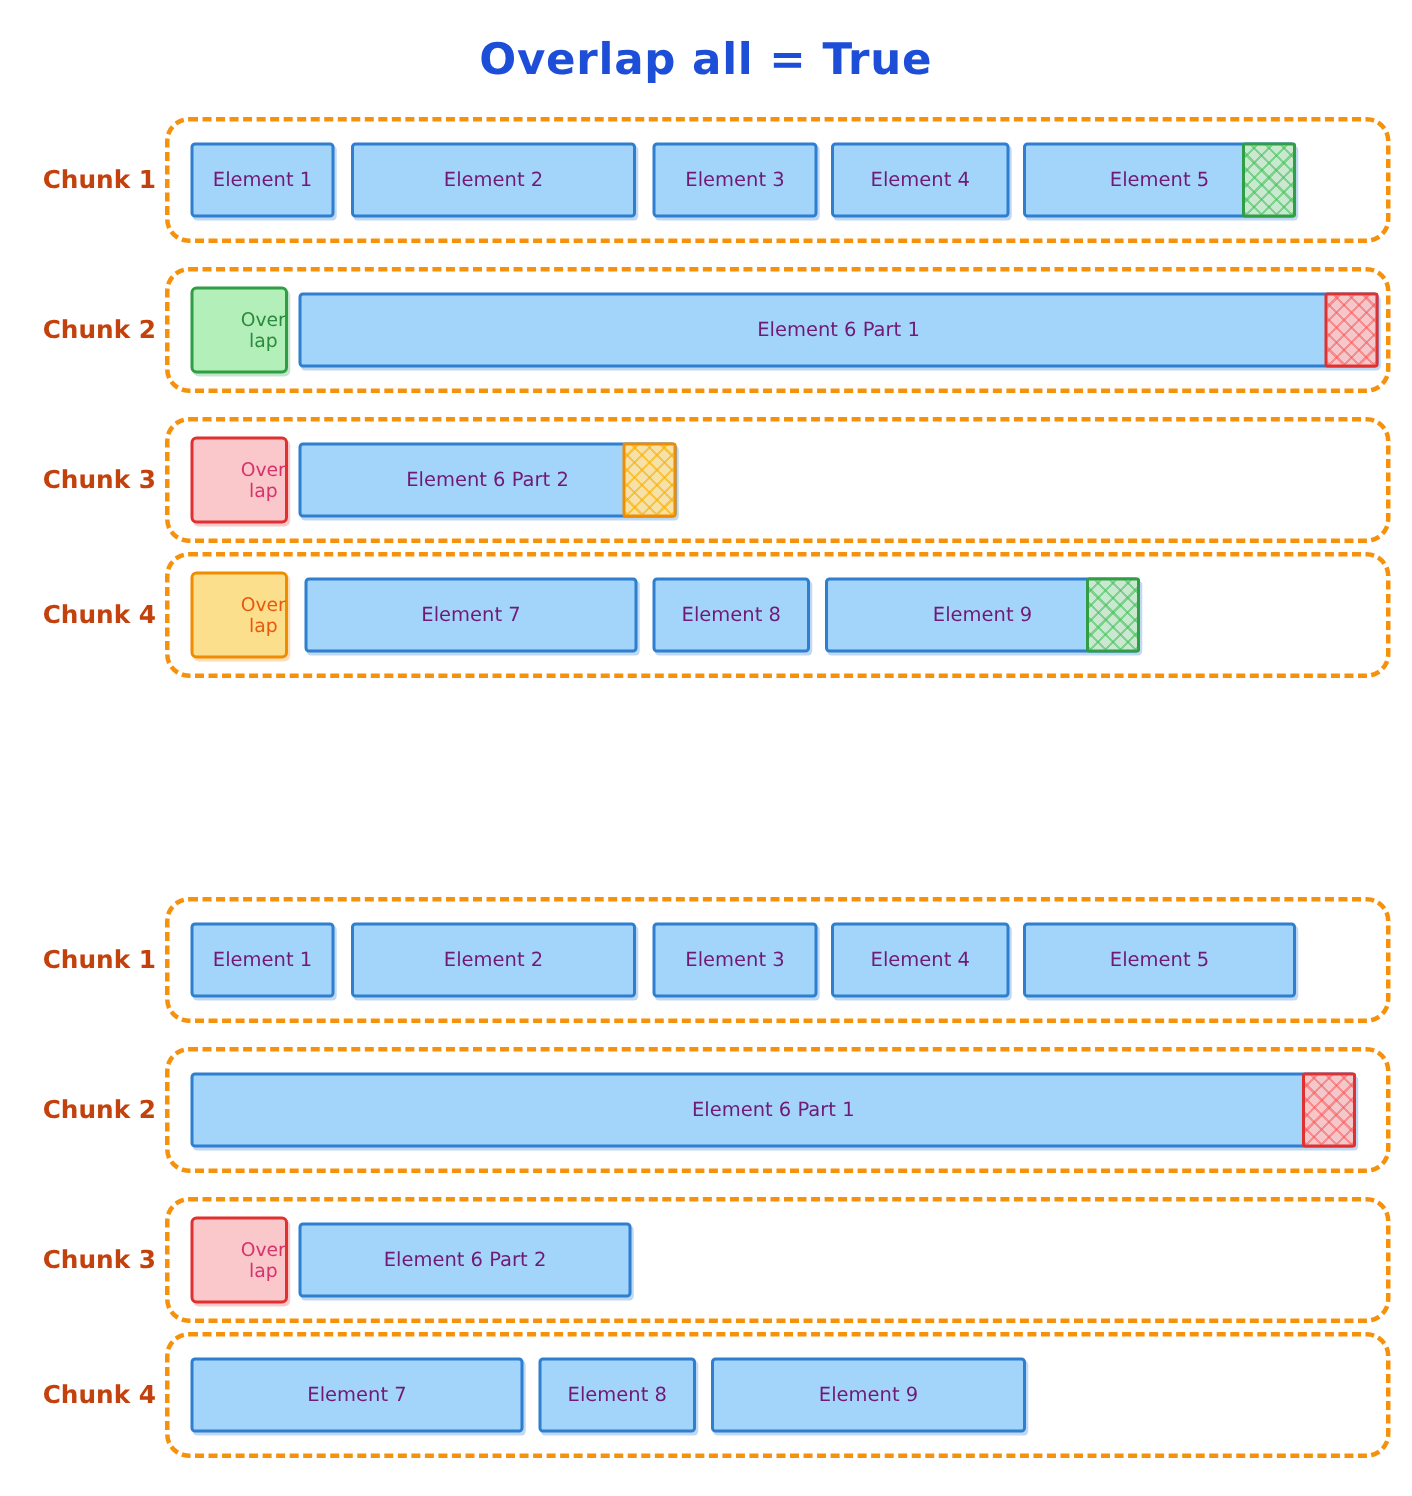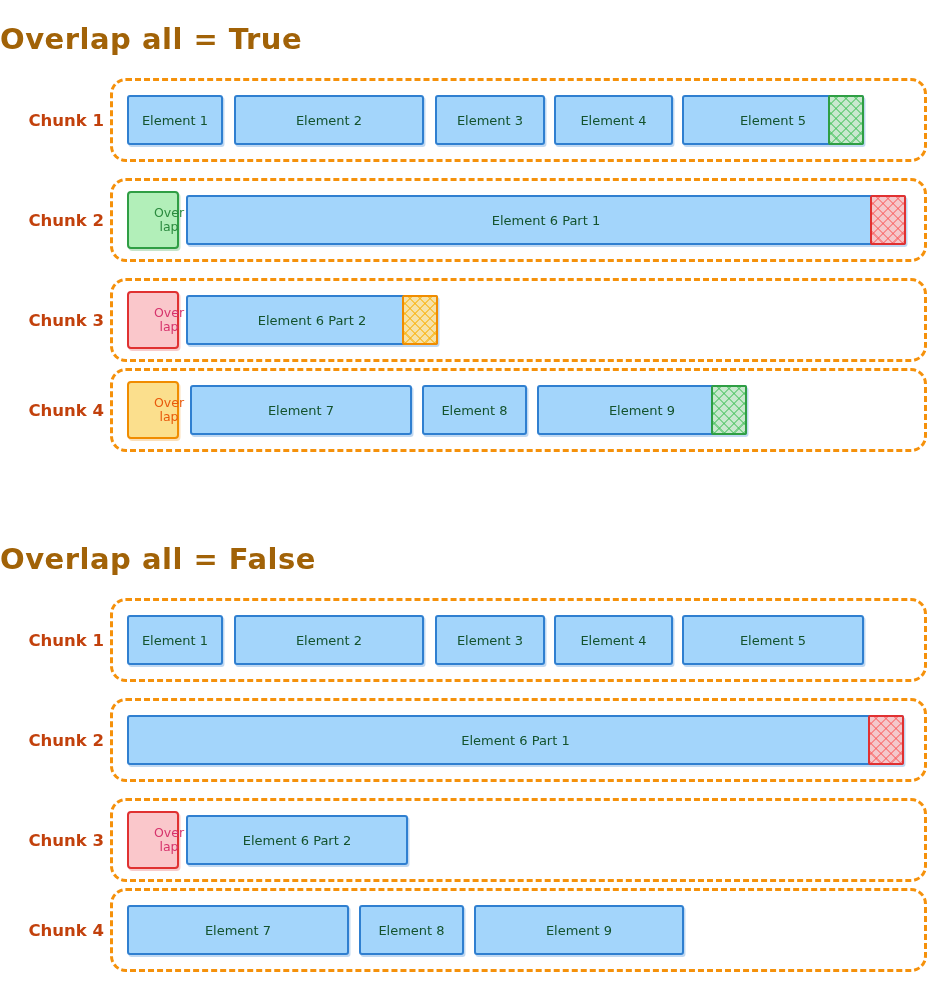--- a/index.html
+++ b/index.html
@@ -24,26 +24,26 @@
 
   
   .section { position: absolute; left: 0; width: 941px; }
   #section-true  { top: 0px;   height: 480px; }
   #section-false { top: 520px; height: 477px; }
 
   .section-title {
     position: absolute;
     left: 0;
     width: 941px;
-    text-align: left;
+    text-align: center;
     font-family: "DejaVu Sans", sans-serif;
     font-size: 29px;
     font-weight: 600;
     letter-spacing: 0.5px;
-    color: #a16207;
+    color: #1d4ed8;
     top: 22px;
   }
 
   
   .chunk-row {
     position: absolute;
     left: 0;
     width: 941px;
     height: 84px;
   }
@@ -88,21 +88,21 @@
   .el {
     position: relative;
     height: 50px;
     background: #a3d5fb;
     border: 2px solid #2f7fd0;
     border-radius: 3px;
     box-sizing: border-box;
     display: flex;
     align-items: center;
     justify-content: center;
-    color: #14532d;
+    color: #701a75;
     font-size: 13px;
     font-family: "DejaVu Sans", sans-serif;
     font-weight: 500;
     box-shadow: 1.5px 2px 0 rgba(47,127,208,0.30);
     flex: none;
     overflow: visible;
   }
   .el .el-text {
     position: relative;
     z-index: 3;
@@ -139,21 +139,21 @@
     border: 2px solid #f08c00;
     background:
       repeating-linear-gradient(45deg,  rgba(250,176,5,0.60) 0 1.5px, rgba(0,0,0,0) 1.5px 7px),
       repeating-linear-gradient(-45deg, rgba(250,176,5,0.60) 0 1.5px, rgba(0,0,0,0) 1.5px 7px),
       #f6e2a8;
   }
 
   
   .overlap {
     position: relative;
-    width: 52px;
+    width: 65px;
     height: 58px;
     border-radius: 4px;
     box-sizing: border-box;
     display: flex;
     flex-direction: column;
     align-items: center;
     justify-content: center;
     font-size: 12.5px;
     line-height: 1.15;
     font-family: "DejaVu Sans", sans-serif;
@@ -254,21 +254,20 @@
             <div class="spacer" style="width: 10px;"></div>
             <div class="el" style="width: 210px;">
               <span class="el-text">Element 9</span>
               <div class="hatch hatch-green"></div>
             </div>
           </div>
         </div>
       </div>
     </div>
   <div class="section" id="section-false">
-    <div class="section-title">Overlap all = False</div>
   <div class="chunk-row" style="top: 78px;">
         <div class="chunk-label">Chunk 1</div>
         <div class="chunk-box">
           <div class="chunk-inner">
             <div class="el" style="width: 96px;">
               <span class="el-text">Element 1</span>
             </div>
             <div class="spacer" style="width: 11px;"></div>
             <div class="el" style="width: 190px;">
               <span class="el-text">Element 2</span>

